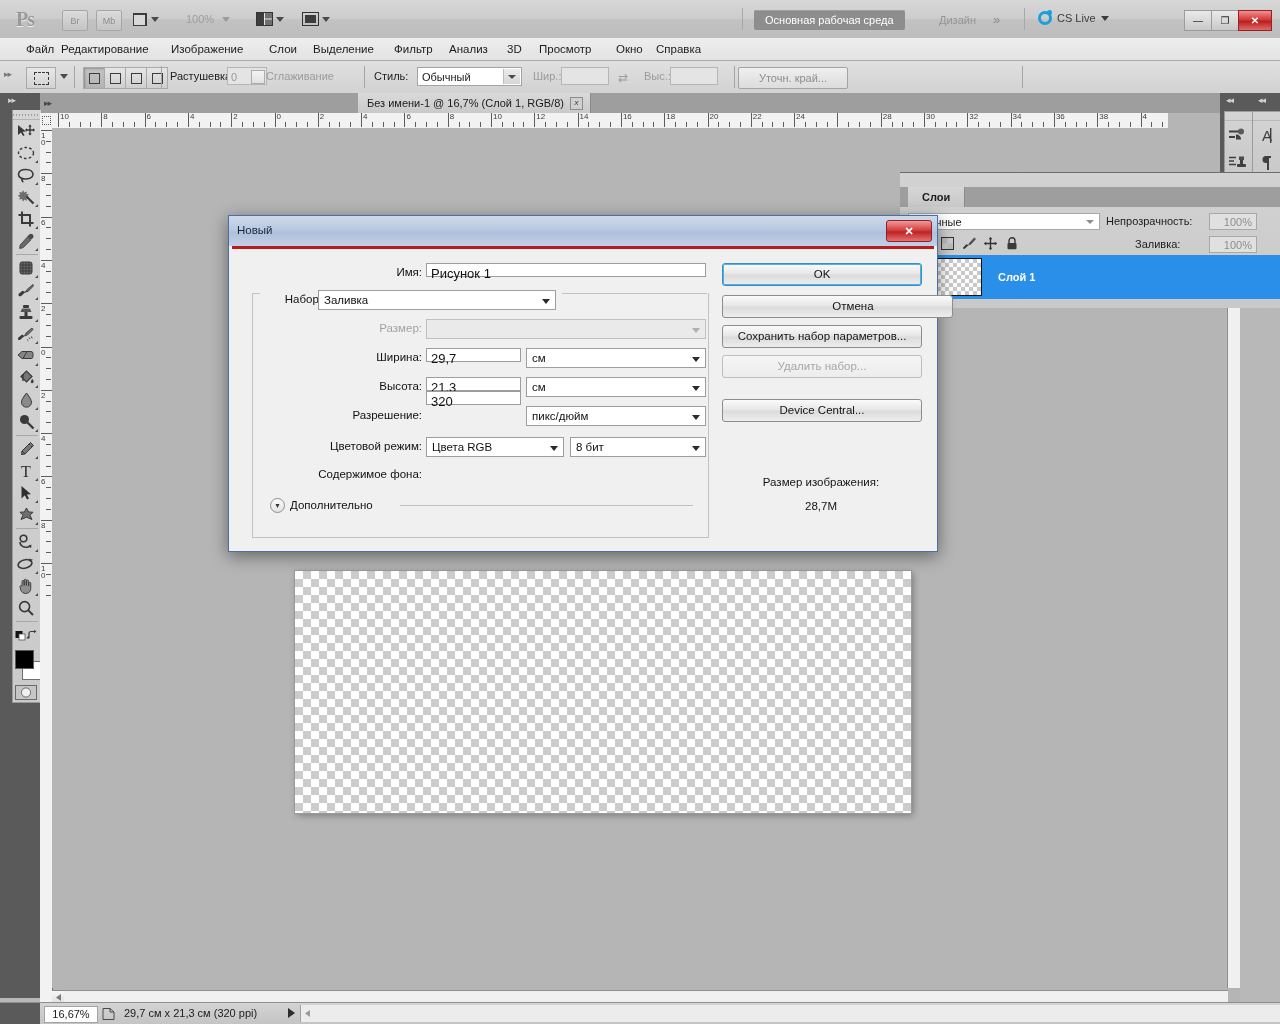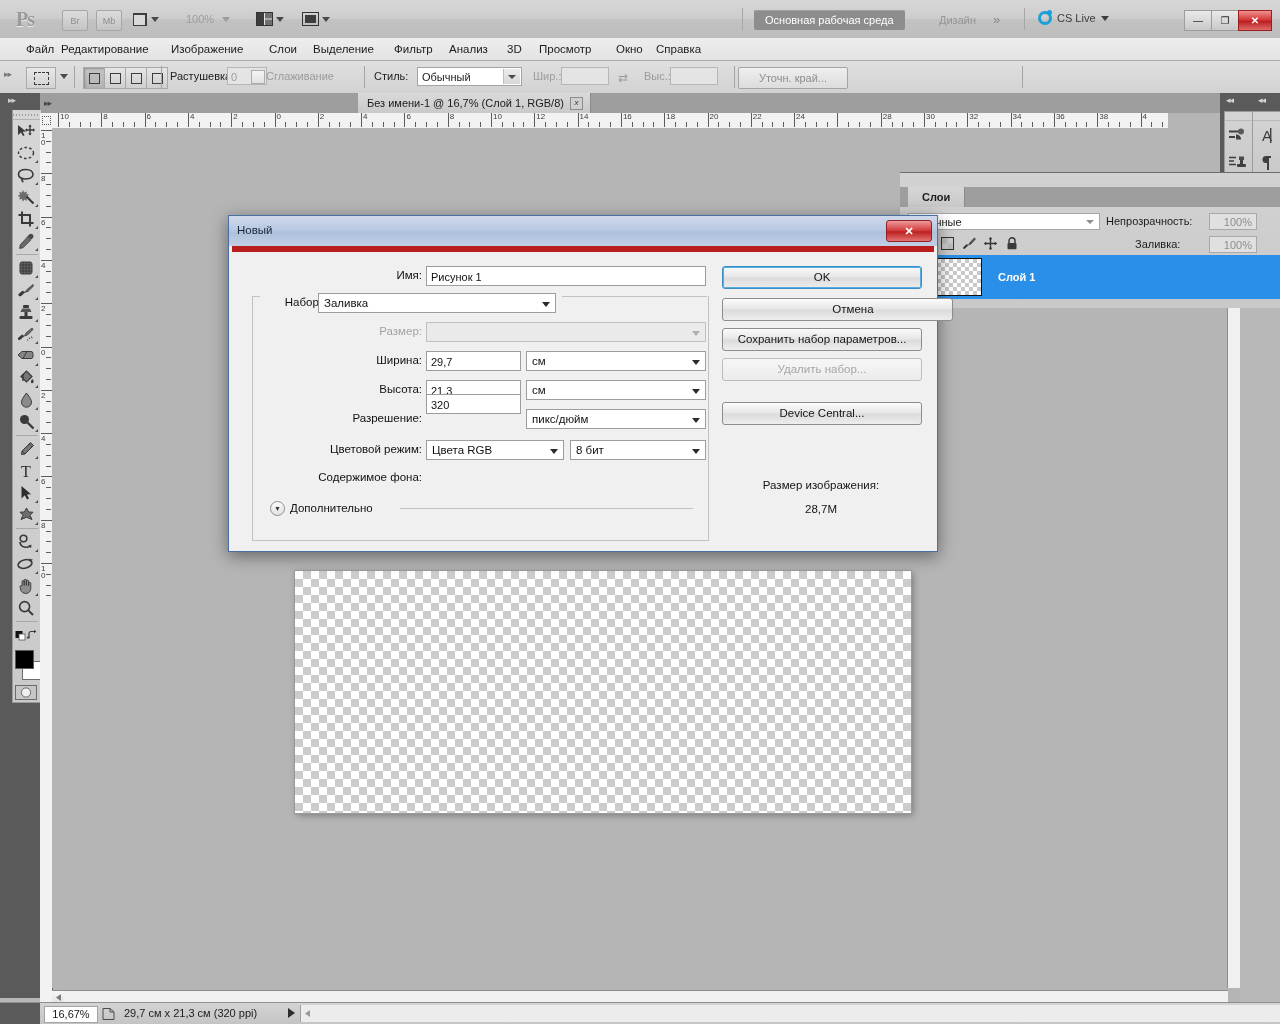--- a/index.html
+++ b/index.html
@@ -322,27 +322,27 @@
     position:absolute;left:8px;top:8px;font-size:11.5px;color:#18283c;
   }
   .dlg-close{
     position:absolute;right:5px;top:4px;width:44px;height:20px;
     background:linear-gradient(to bottom,#ee9a9a,#d64141 45%,#bd2222 55%,#e57272);
     border:1px solid #90202a;border-radius:3px;
     color:#fff;font-size:11px;font-weight:bold;text-align:center;line-height:20px;
   }
   .dlg-body{
     position:absolute;left:3px;top:30px;right:3px;bottom:3px;
-    background:#f0f0f0;border-top:6px solid #b91c1c;
+    background:#f0f0f0;border-top:3px solid #b91c1c;
   }
   .d-lbl{position:absolute;font-size:11.5px;color:#111;text-align:right;}
   .d-lbl.dis{color:#a3a3a3;}
   .d-txt{
-    position:absolute;height:20px;line-height:20px;
-    border:1px solid #9d9d9d;background:#fff;font-size:11px;
+    position:absolute;height:14px;line-height:20px;
+    border:1px solid #9d9d9d;background:#fff;font-size:13px;
     padding:0 4px;box-sizing:border-box;color:#111;
   }
   .d-sel{
     position:absolute;height:20px;
     border:1px solid #9d9d9d;background:#fff;box-sizing:border-box;
     font-size:11.5px;color:#111;
   }
   .d-sel > .t{position:absolute;left:5px;top:0;line-height:19px;}
   .d-sel > .a{
     position:absolute;right:5px;top:8px;width:0;height:0;

